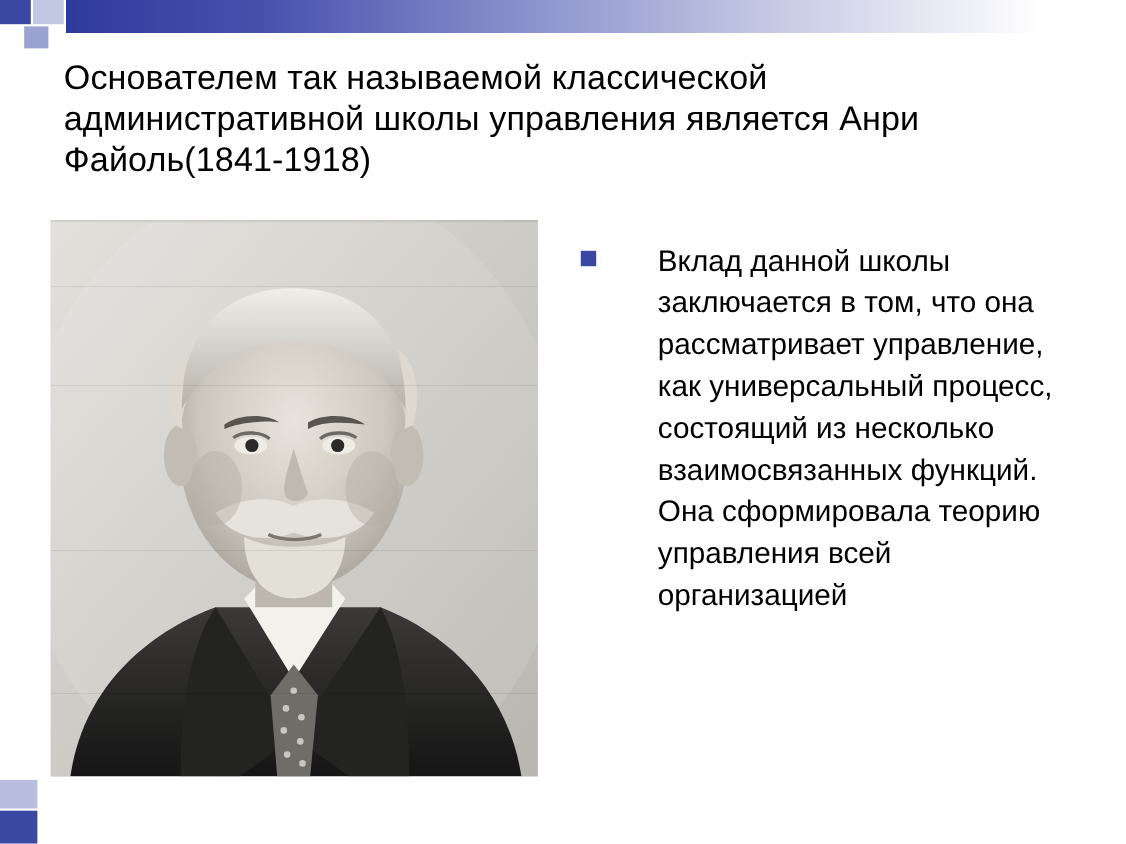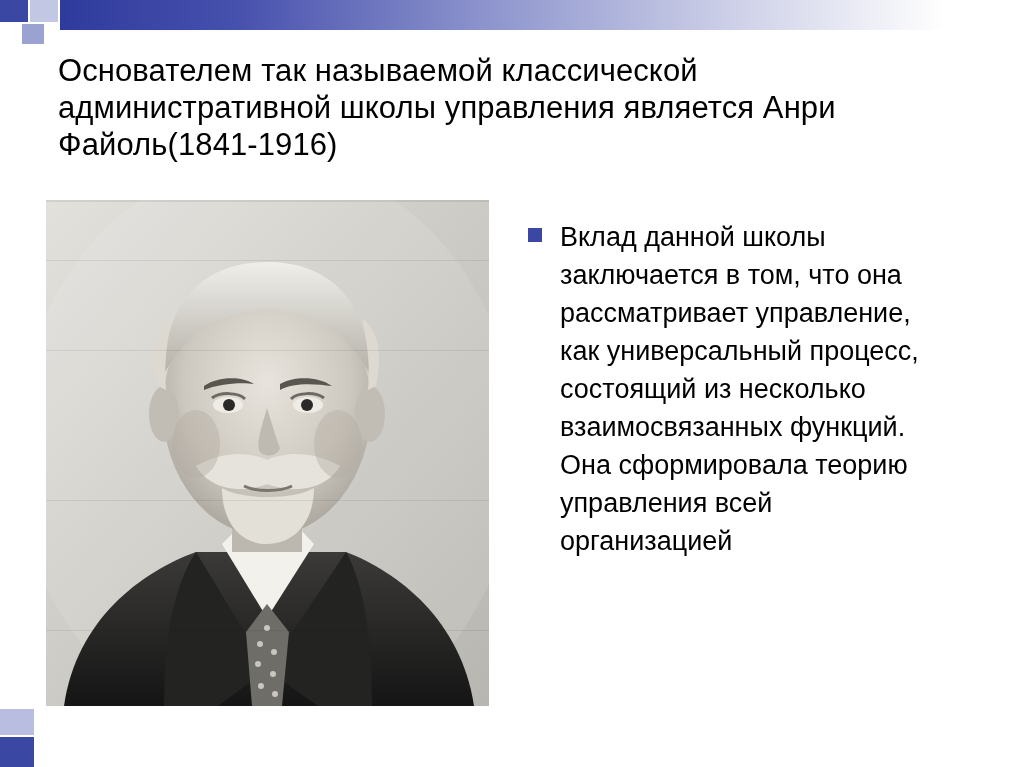--- a/index.html
+++ b/index.html
@@ -97,35 +97,36 @@
     background: #3a47a3;
     margin-top: 10px;
     margin-right: 18px;
     flex: 0 0 auto;
   }
   .bullet-text {
     font-size: 27px;
     line-height: 38px;
     color: #000000;
     max-width: 385px;
+    margin-left: 38px;
   }
 </style>
 </head>
 <body>
 
 <div class="top-banner">
   <div class="banner-gradient"></div>
   <div class="sq sq-a"></div>
   <div class="sq sq-b"></div>
   <div class="sq sq-c"></div>
   <div class="sq sq-d"></div>
   <div class="sq sq-e"></div>
 </div>
 
-<div class="title">Основателем так называемой классической административной школы управления  является Анри Файоль(1841-1916)</div>
+<div class="title">Основателем так называемой классической административной школы управления  является Анри Файоль(1841-1918)</div>
 
 <div class="content">
 
   <div class="photo-frame">
     <svg width="443" height="506" viewBox="0 0 443 506" role="img" aria-label="portrait">
       <defs>
         <linearGradient id="bgGrad" x1="0" y1="0" x2="1" y2="1">
           <stop offset="0%" stop-color="#e3e1dc"></stop>
           <stop offset="45%" stop-color="#cfcdc7"></stop>
           <stop offset="100%" stop-color="#b8b6b0"></stop>

